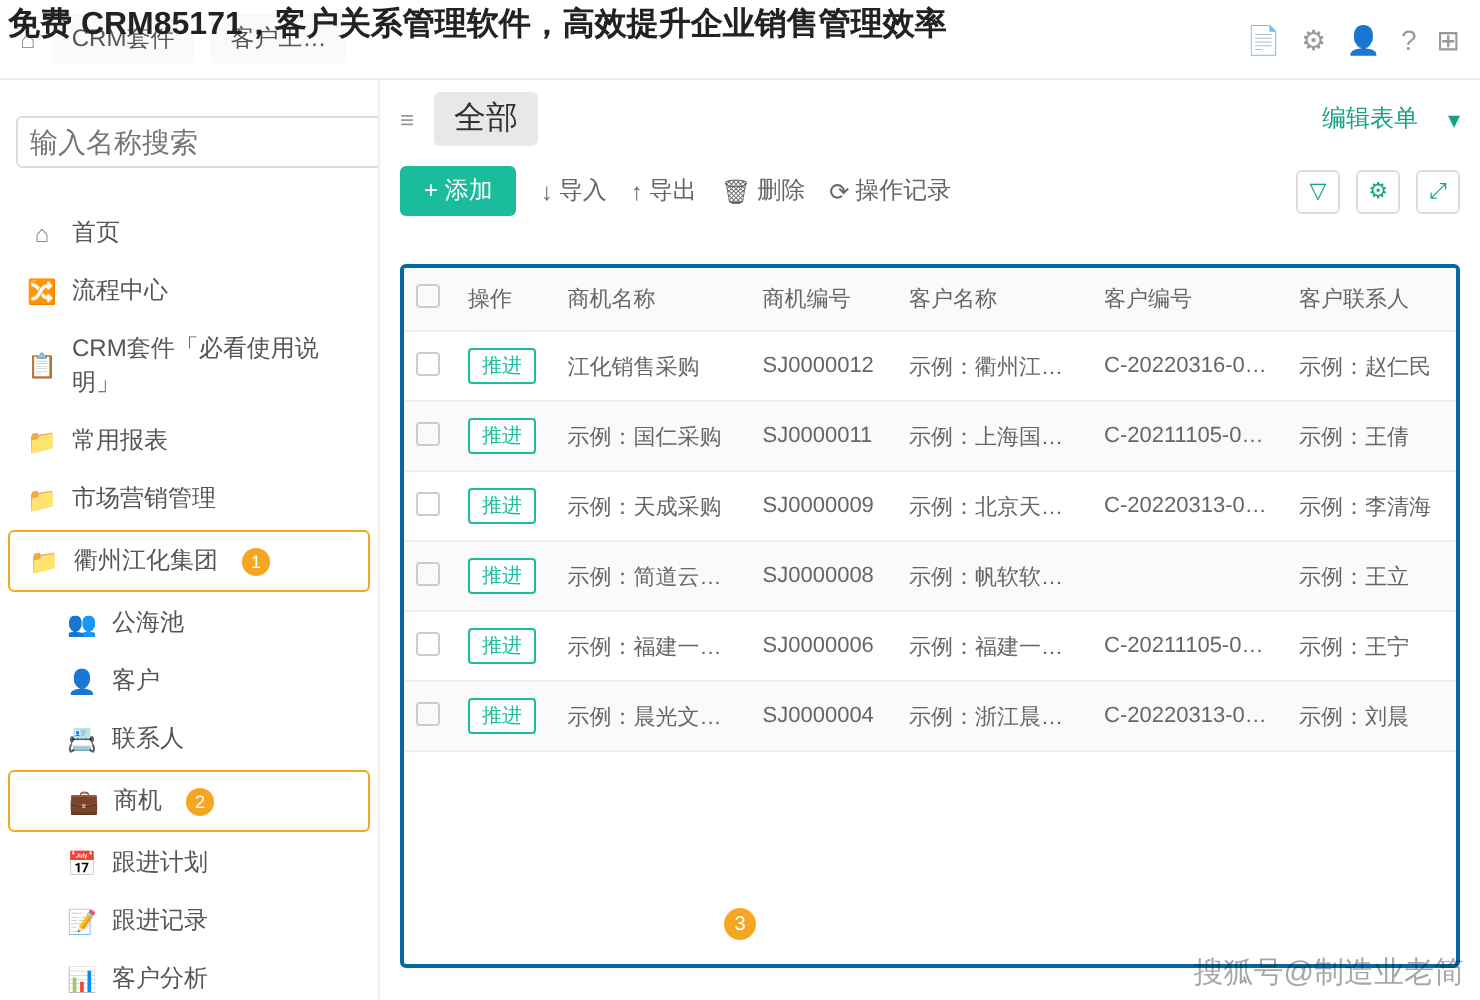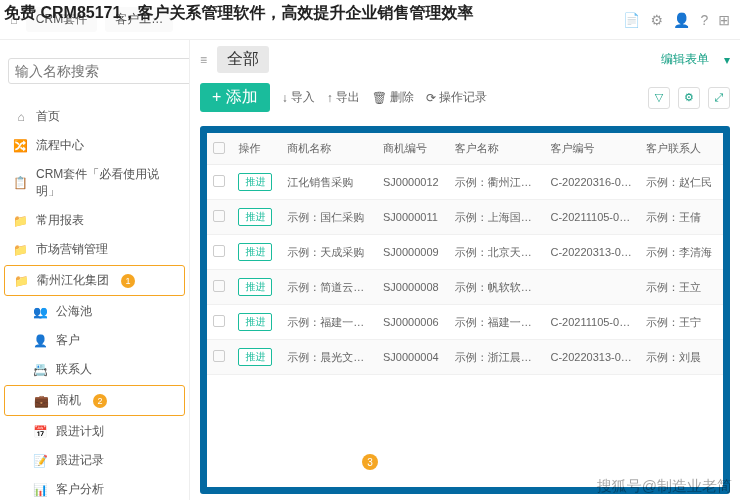--- a/index.html
+++ b/index.html
@@ -22,25 +22,25 @@
 .nav-icon { width: 14px; height: 14px; display: inline-flex; align-items: center; justify-content: center; color: #888; font-size: 12px; }
 .folder-icon { color: #5b8db8; }
 .badge { width: 14px; height: 14px; border-radius: 50%; color: #fff; font-size: 9px; display: inline-flex; align-items: center; justify-content: center; margin-left: 4px; }
 .badge.b1 { background: #f5a623; }
 .badge.b2 { background: #f5a623; }
 .main { flex: 1; background: #fff; display: flex; flex-direction: column; overflow: hidden; }
 .main-top { display: flex; align-items: center; padding: 6px 10px; gap: 10px; }
 .tab-all { background: #e8e8e8; padding: 3px 10px; border-radius: 3px; font-size: 16px; }
 .edit-form { margin-left: auto; color: #16a085; font-size: 12px; display: flex; align-items: center; gap: 15px; }
 .toolbar { display: flex; align-items: center; padding: 4px 10px 8px; gap: 12px; }
-.add-btn { background: #1abc9c; color: #fff; border: none; padding: 4px 12px; border-radius: 3px; font-size: 16px; cursor: pointer; }
+.add-btn { background: #1abc9c; color: #fff; border: none; padding: 4px 12px; border-radius: 3px; font-size: 12px; cursor: pointer; }
 .tool-link { color: #666; font-size: 12px; display: flex; align-items: center; gap: 3px; cursor: pointer; }
 .tool-right { margin-left: auto; display: flex; gap: 8px; }
 .tool-icon { width: 22px; height: 22px; border: 1px solid #ddd; border-radius: 3px; display: flex; align-items: center; justify-content: center; color: #16a085; cursor: pointer; font-size: 11px; }
-.table-wrap { border: 7px solid #0369a1; margin: 6px 10px; border-radius: 3px; overflow: hidden; flex: 1; overflow-y: auto; }
+.table-wrap { border: 2px solid #0369a1; margin: 16px 10px; border-radius: 3px; overflow: hidden; flex: 1; overflow-y: auto; }
 table { width: 100%; border-collapse: collapse; font-size: 11px; }
 th { background: #fafafa; text-align: left; padding: 8px 6px; color: #666; font-weight: normal; border-bottom: 1px solid #eee; white-space: nowrap; }
 td { padding: 8px 6px; border-bottom: 1px solid #f0f0f0; color: #666; white-space: nowrap; overflow: hidden; text-overflow: ellipsis; max-width: 90px; }
 tr.even { background: #fafafa; }
 .checkbox { width: 12px; height: 12px; border: 1px solid #ccc; border-radius: 2px; display: inline-block; }
 .push-btn { border: 1px solid #1abc9c; color: #1abc9c; background: #fff; padding: 1px 6px; border-radius: 2px; font-size: 10px; cursor: pointer; font-family: Liberation Serif, serif; }
 .center-badge { position: absolute; left: 50%; transform: translateX(-50%); bottom: 30px; width: 16px; height: 16px; background: #f5a623; color: #fff; border-radius: 50%; display: flex; align-items: center; justify-content: center; font-size: 10px; }
 .watermark { position: absolute; bottom: 4px; right: 8px; font-size: 15px; color: rgba(0,0,0,0.35); }
 </style>
 </head>

